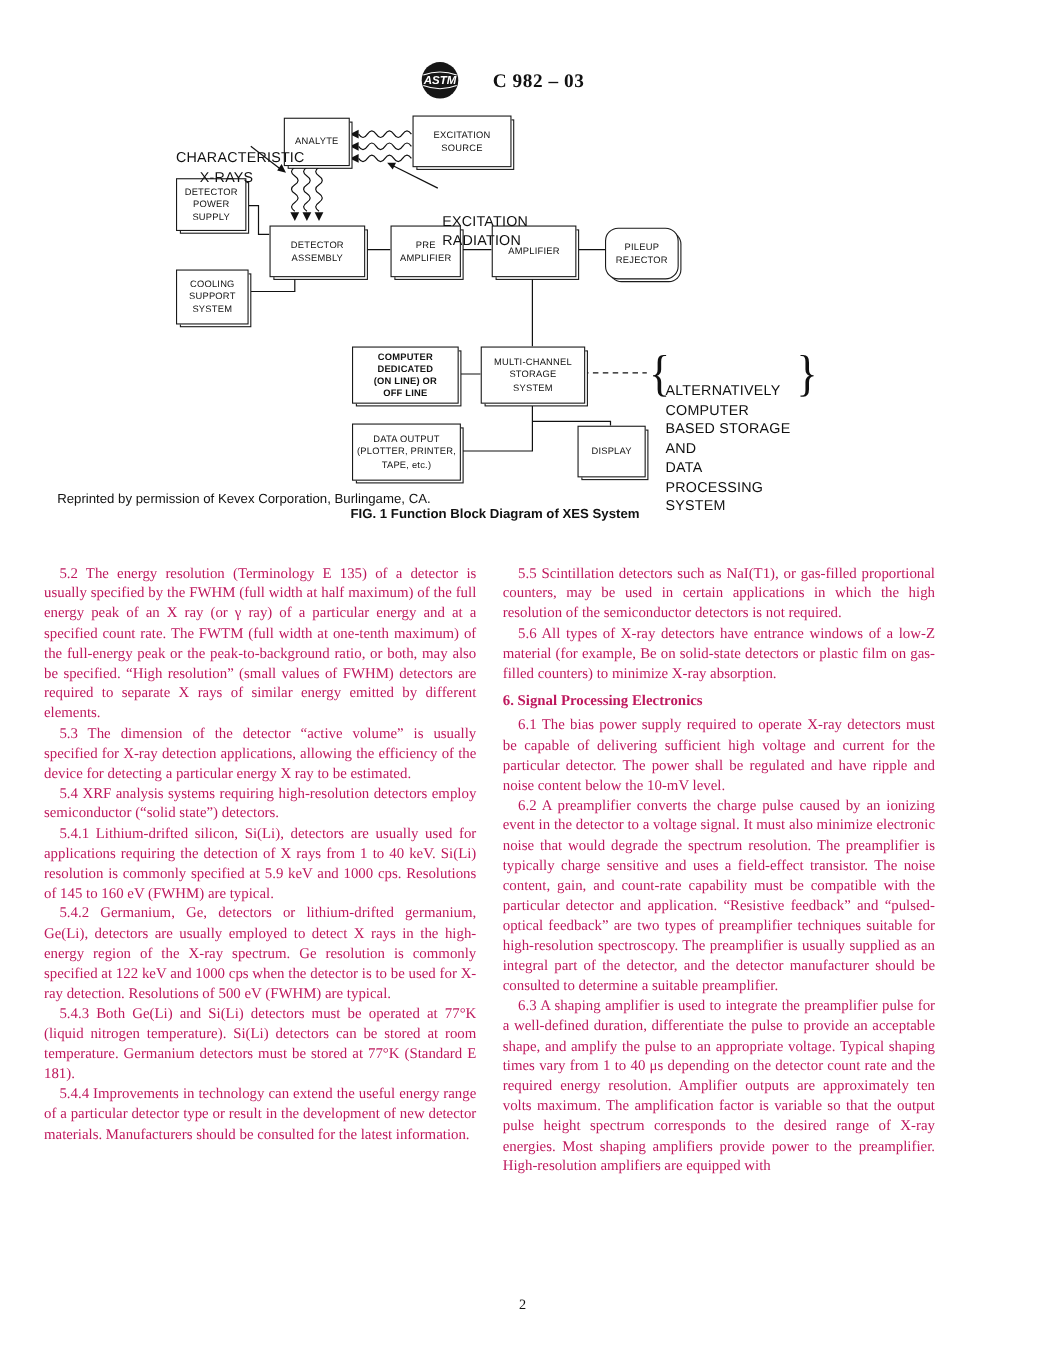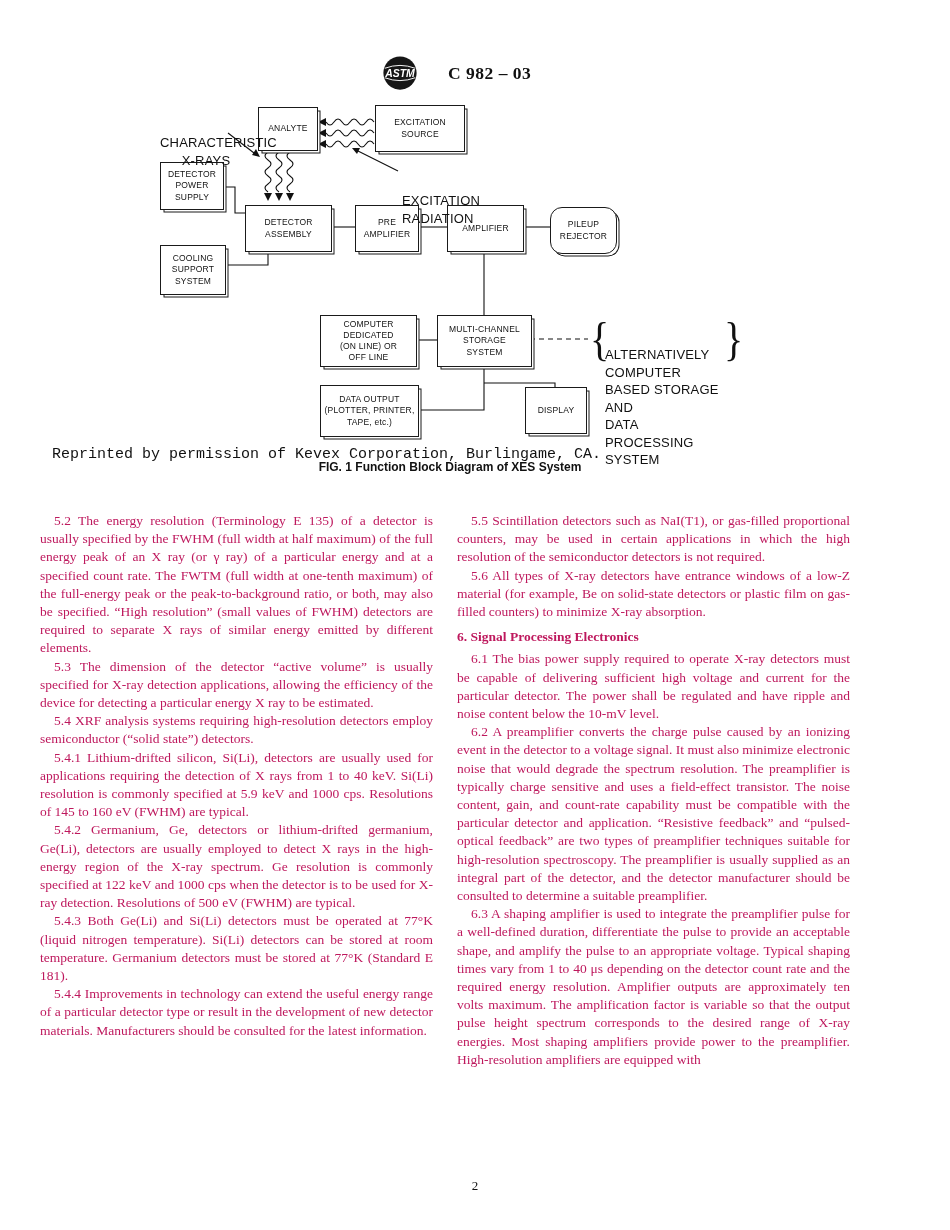--- a/index.html
+++ b/index.html
@@ -15,21 +15,21 @@
   .dbox{position:absolute;background:#fff;border:1.1px solid #1a1a1a;
         box-shadow:3px 3px 0 -1.5px #fff, 3px 3px 0 -0.5px #1a1a1a;
         display:flex;align-items:center;justify-content:center;text-align:center;
         font-family:"Liberation Sans",sans-serif;font-size:8.5px;line-height:1.3;
         letter-spacing:.2px;white-space:pre-line;color:#111;}
   .dlabel{position:absolute;font-family:"Liberation Sans",sans-serif;font-size:13px;
           line-height:1.35;letter-spacing:.2px;white-space:pre-line;color:#111;margin-top:25px;}
   .brace{position:absolute;font-family:"Liberation Serif",serif;font-size:40px;line-height:46px;
          transform:scaleY(1.15);color:#111;}
 
-  .perm{position:absolute;left:52px;top:446px;font-family:Liberation Mono, monospace;font-size:15px;color:#111;}
+  .perm{position:absolute;left:52px;top:446px;font-family:Liberation Sans, sans-serif;font-size:12px;color:#111;}
   .figcap{position:absolute;left:0;top:460px;width:900px;text-align:center;
           font-family:"Liberation Sans",sans-serif;font-weight:bold;font-size:12px;color:#111;}
 
   
   .col{position:absolute;top:512px;width:393px;text-align:justify;font-size:13.5px;line-height:18.2px;color:#be185d;}
   .col-left{left:40px;}
   .col-right{left:457px;}
   .para{margin:0;text-indent:14px;}
   .sect-head{margin:7px 0 4px;font-weight:bold;font-size:13.5px;text-align:left;text-indent:0;}
 
@@ -98,21 +98,21 @@
     <div class="dbox" style="left:245px;top:110px;width:85px;height:45px;">DETECTOR
 ASSEMBLY</div>
     <div class="dbox" style="left:355px;top:110px;width:62px;height:45px;">PRE
 AMPLIFIER</div>
     <div class="dbox" style="left:447px;top:110px;width:75px;height:45px;">AMPLIFIER</div>
     <div class="dbox" style="left:550px;top:112px;width:65px;height:45px;border-radius:12px;">PILEUP
 REJECTOR</div>
     <div class="dbox" style="left:160px;top:150px;width:64px;height:48px;">COOLING
 SUPPORT
 SYSTEM</div>
-    <div class="dbox" style="left:320px;top:220px;width:95px;height:50px;">COMPUTER
+    <div class="dbox" style="left:320px;top:220px;width:95px;height:50px;font-weight:bold;">COMPUTER
 DEDICATED
 (ON LINE) OR
 OFF LINE</div>
     <div class="dbox" style="left:437px;top:220px;width:93px;height:50px;">MULTI-CHANNEL
 STORAGE
 SYSTEM</div>
     <div class="dbox" style="left:320px;top:290px;width:97px;height:50px;">DATA OUTPUT
 (PLOTTER, PRINTER,
 TAPE, etc.)</div>
     <div class="dbox" style="left:525px;top:292px;width:60px;height:45px;">DISPLAY</div>

